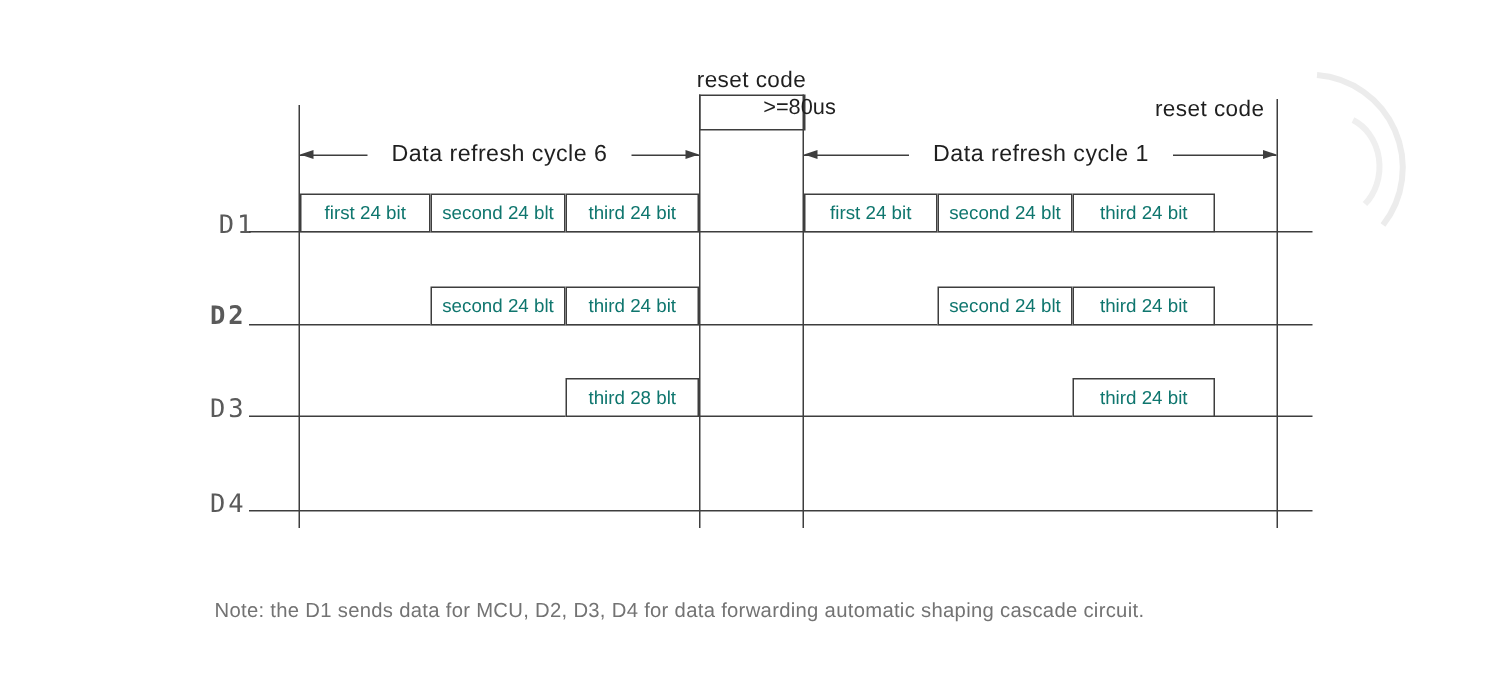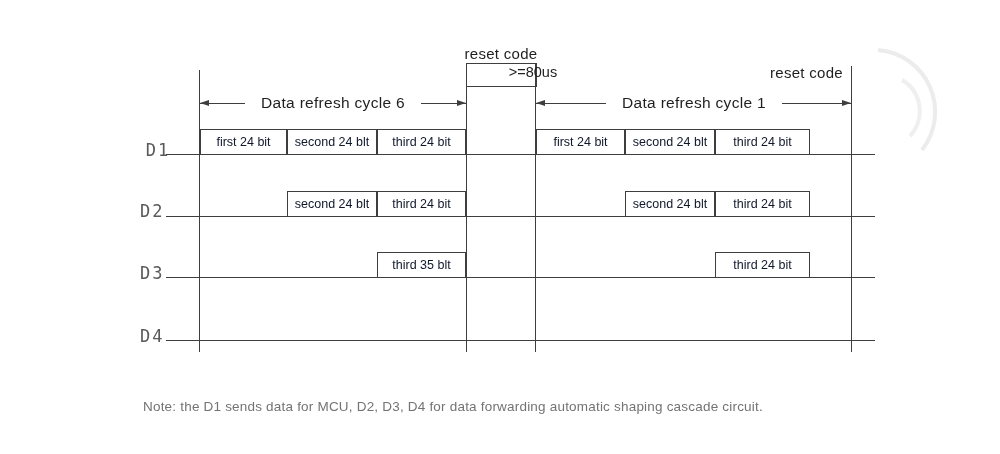--- a/index.html
+++ b/index.html
@@ -18,21 +18,21 @@
   .ah{position:absolute;width:0;height:0;border-top:3px solid transparent;border-bottom:3px solid transparent;}
   .ah.left{border-right:9px solid #3e3e3e;}
   .ah.right{border-left:9px solid #3e3e3e;}
   
   .rc-top{position:absolute;left:446px;top:45px;width:110px;text-align:center;font-size:15px;color:#1f1f1f;letter-spacing:.3px;}
   .rc-dur{position:absolute;left:466px;top:64px;width:70px;text-align:center;font-size:14.5px;color:#1f1f1f;padding-left:32px;}
   .rc-right{position:absolute;left:733px;top:64px;width:110px;text-align:right;font-size:15px;color:#1f1f1f;letter-spacing:.3px;}
   .rc-box{position:absolute;left:466px;top:63px;width:69px;height:22px;border:1px solid #3e3e3e;background:transparent;}
   .cycle{position:absolute;top:94px;font-size:15.5px;color:#1f1f1f;text-align:center;background:#fff;letter-spacing:.3px;white-space:nowrap;}
   .dlabel{position:absolute;left:140px;width:36px;font-family:"DejaVu Sans Mono",monospace;font-size:17px;color:#5a5a5a;letter-spacing:2px;}
-  .bitbox{position:absolute;border:1px solid #3e3e3e;background:#fff;text-align:center;font-size:12.5px;color:#0f172a;line-height:24px;height:24px;white-space:nowrap;overflow:hidden;}
+  .bitbox{position:absolute;border:1px solid #3e3e3e;background:#fff;text-align:center;font-size:12.5px;color:#0f766e;line-height:24px;height:24px;white-space:nowrap;overflow:hidden;}
   .note{position:absolute;left:143px;top:399px;font-size:13.5px;color:#737373;letter-spacing:.2px;white-space:nowrap;}
   .wm{position:absolute;left:840px;top:8px;}
 </style>
 </head>
 <body>
 
 <div class="page">
 
 
   <svg class="wm" width="150" height="150" viewBox="0 0 150 150">
@@ -54,39 +54,39 @@
   <div class="ah left" style="left:200px;top:100px;"></div>
   <div class="ah right" style="left:457px;top:100px;"></div>
   <div class="cycle" style="left:245px;width:176px;">Data refresh cycle 6</div>
 
   <div class="hline" style="left:536px;top:103px;width:315px;"></div>
   <div class="ah left" style="left:536px;top:100px;"></div>
   <div class="ah right" style="left:842px;top:100px;"></div>
   <div class="cycle" style="left:606px;width:176px;">Data refresh cycle 1</div>
 
   <div class="dlabel" style="top:140px;text-align:center;">D1</div>
-  <div class="dlabel" style="top:201px;">D2</div>
+  <div class="dlabel" style="top:201px;font-weight:bold;">D2</div>
   <div class="dlabel" style="top:263px;">D3</div>
   <div class="dlabel" style="top:326px;">D4</div>
 
   <div class="hline" style="left:166px;top:154px;width:709px;"></div>
   <div class="hline" style="left:166px;top:216px;width:709px;"></div>
   <div class="hline" style="left:166px;top:277px;width:709px;"></div>
   <div class="hline" style="left:166px;top:340px;width:709px;"></div>
 
   <div class="bitbox" style="left:200px;top:129px;width:85px;">first 24 bit</div>
   <div class="bitbox" style="left:287px;top:129px;width:88px;">second 24 blt</div>
   <div class="bitbox" style="left:377px;top:129px;width:87px;">third 24 bit</div>
   <div class="bitbox" style="left:536px;top:129px;width:87px;">first 24 bit</div>
   <div class="bitbox" style="left:625px;top:129px;width:88px;">second 24 blt</div>
   <div class="bitbox" style="left:715px;top:129px;width:93px;">third 24 bit</div>
 
   <div class="bitbox" style="left:287px;top:191px;width:88px;">second 24 blt</div>
   <div class="bitbox" style="left:377px;top:191px;width:87px;">third 24 bit</div>
   <div class="bitbox" style="left:625px;top:191px;width:88px;">second 24 blt</div>
   <div class="bitbox" style="left:715px;top:191px;width:93px;">third 24 bit</div>
 
-  <div class="bitbox" style="left:377px;top:252px;width:87px;">third 35 blt</div>
+  <div class="bitbox" style="left:377px;top:252px;width:87px;">third 28 blt</div>
   <div class="bitbox" style="left:715px;top:252px;width:93px;">third 24 bit</div>
 
   <div class="note">Note: the D1 sends data for MCU, D2, D3, D4 for data forwarding automatic shaping cascade circuit.</div>
 
 </div>
 
 </body></html>

